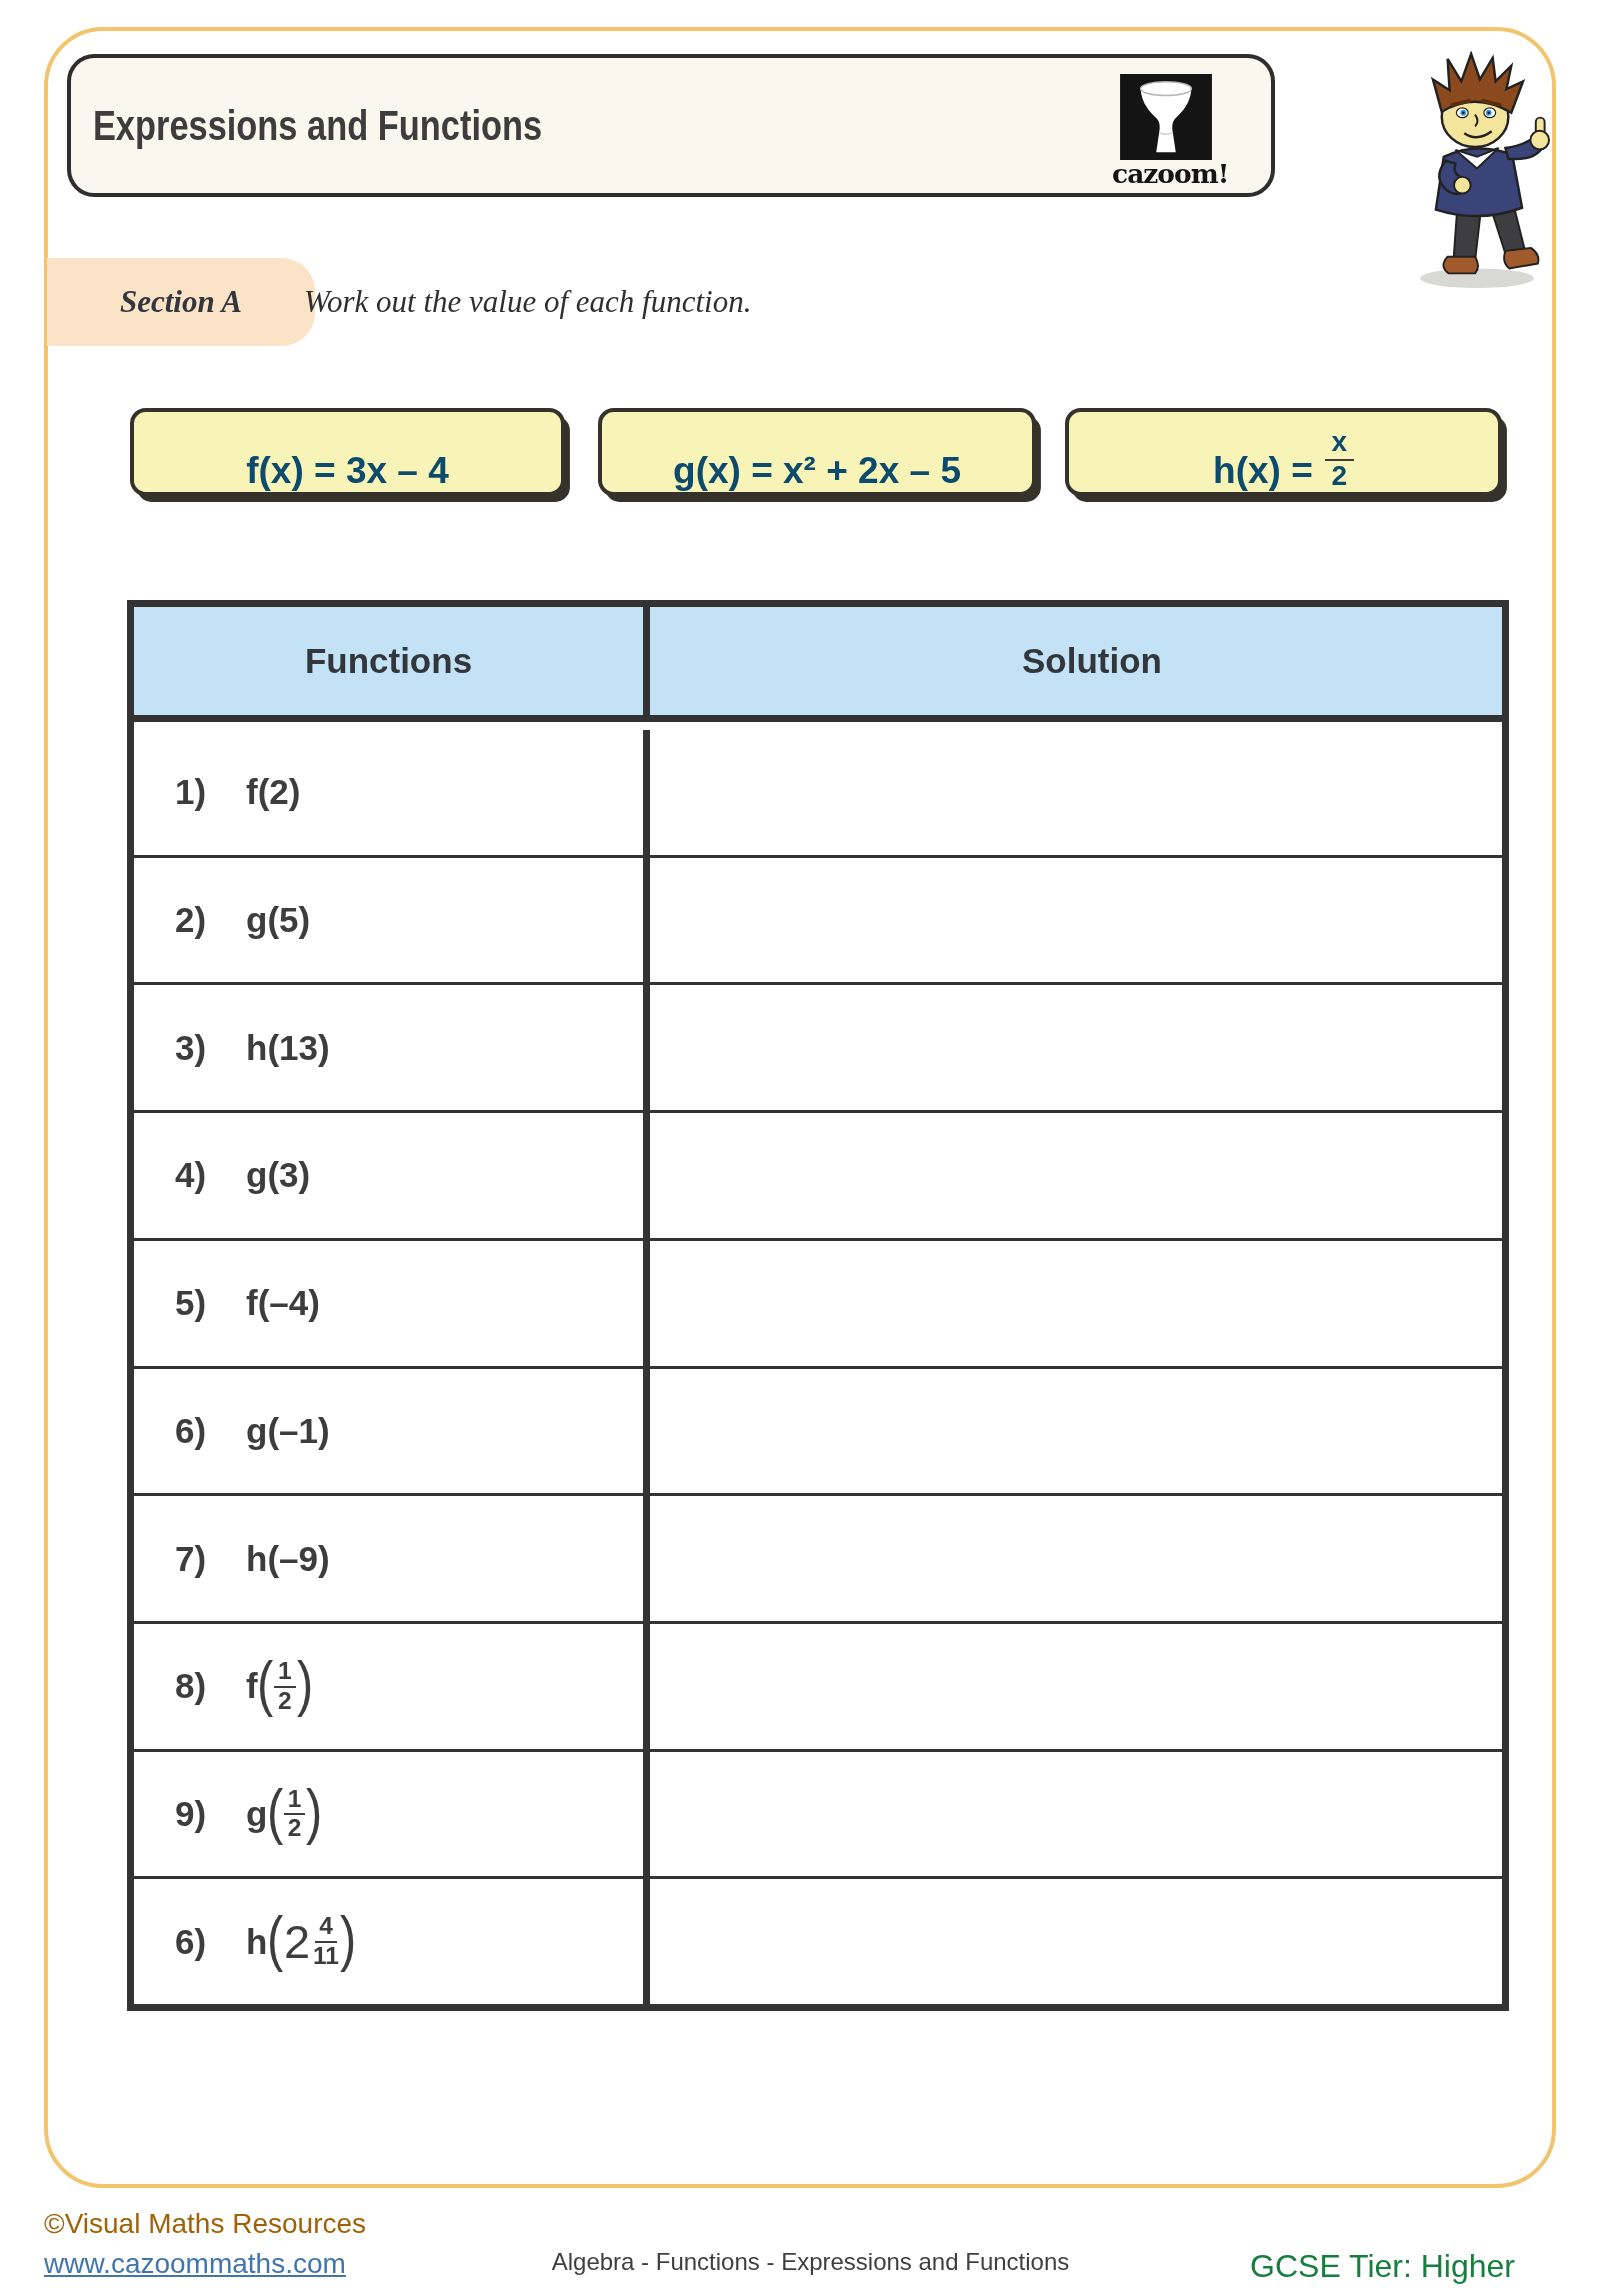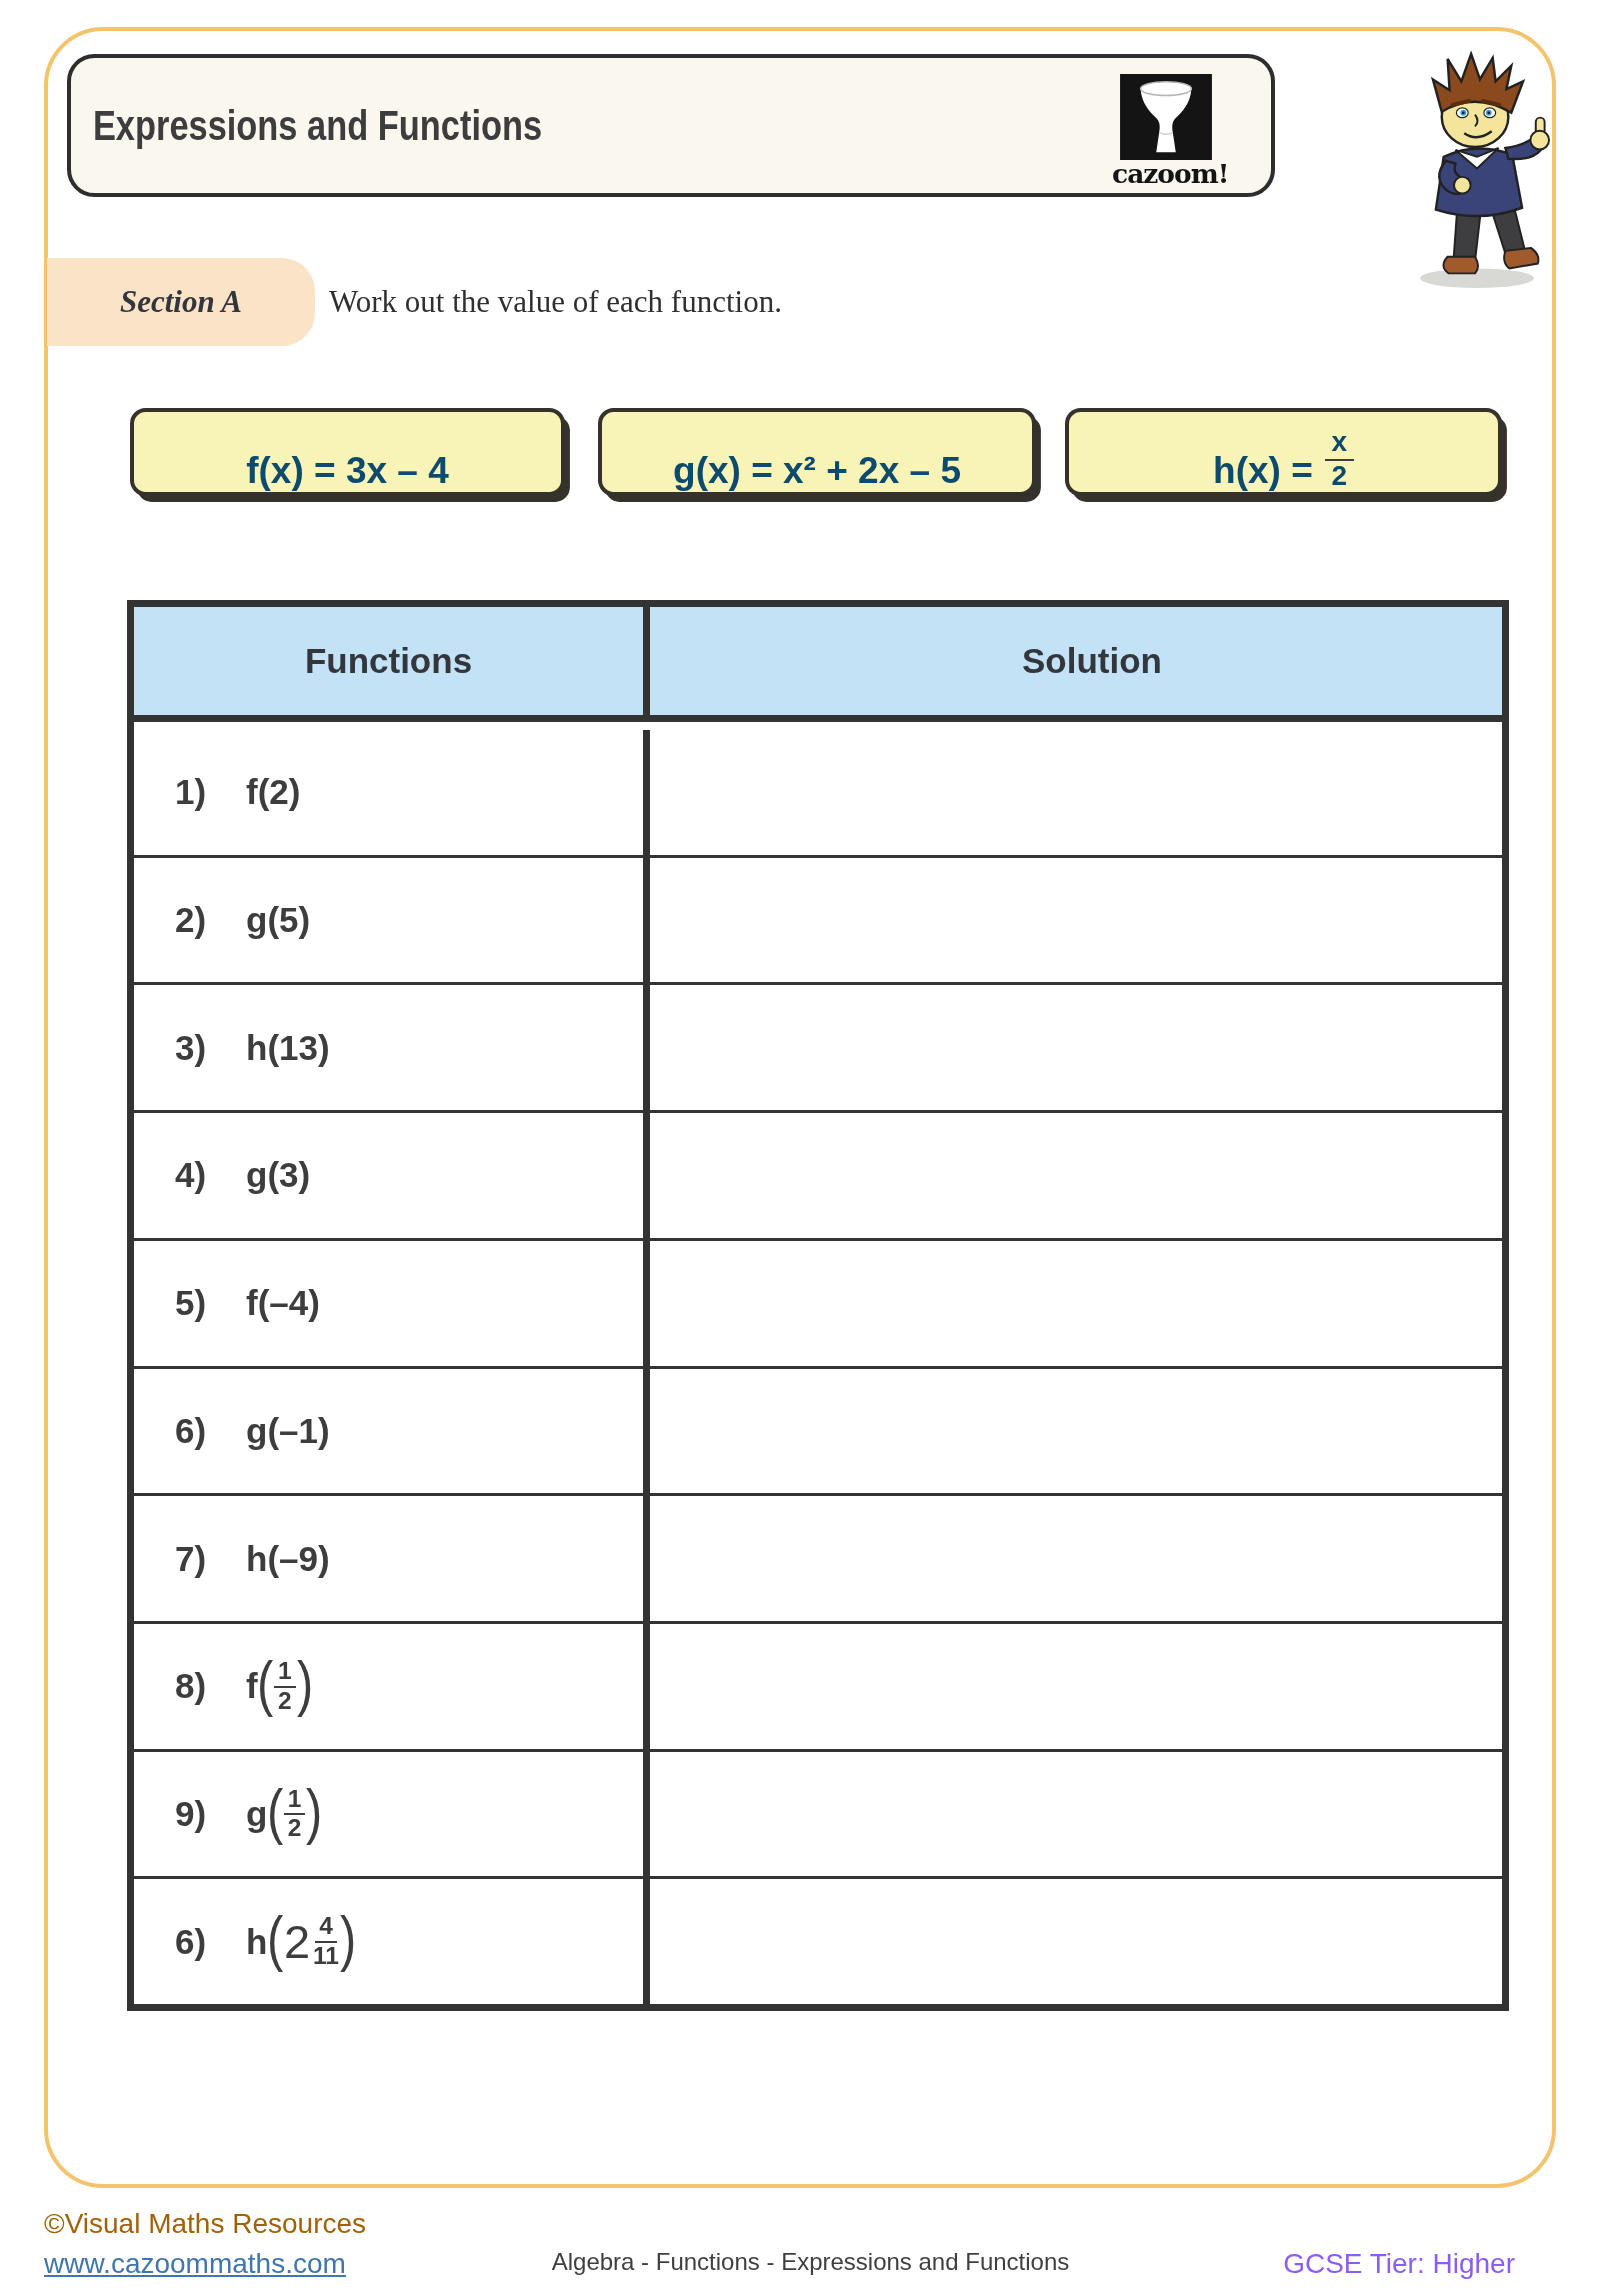--- a/index.html
+++ b/index.html
@@ -34,21 +34,21 @@
     position:absolute;left:47px;top:258px;width:268px;height:88px;
     background:#fbe3c8;border-radius:0 33px 33px 0;
     display:flex;align-items:center;justify-content:center;
   }
   .section-label{
     font-family:"Liberation Serif",serif;font-style:italic;font-weight:bold;
     font-size:31px;color:#33373d;
   }
   .instruction{
     position:absolute;left:304px;top:284px;
-    font-family:"Liberation Serif",serif;font-size:31px;color:#2f2f2f;margin-left:25px;
+    font-family:"Liberation Serif",serif;font-style:italic;font-size:31px;color:#2f2f2f;
   }
   
   .fnbox{
     position:absolute;top:408px;height:88px;box-sizing:border-box;
     background:#f8f4b7;border:4.9px solid #35322b;border-radius:15.7px;
     box-shadow:5.9px 6.9px 0 -1px #35322b;
     display:flex;align-items:flex-end;justify-content:center;
     font-size:37px;font-weight:bold;color:#0c4a6e;
   }
   .fnbox.b1{left:130px;width:435px;}
@@ -75,21 +75,21 @@
   .rnum{min-width:71px;font-size:35px;font-weight:bold;color:#3d3d3d;}
   .rexpr{font-size:35px;font-weight:bold;color:#3d3d3d;display:inline-flex;align-items:center;}
   .bparen{font-size:61px;font-weight:normal;line-height:1;display:inline-block;transform:scaleX(0.8);margin:0 -2.9px;position:relative;top:-2.9px;}
   .whole{font-size:47px;font-weight:normal;line-height:1;margin:0 1px 0 2px;}
   .sfrac{display:inline-flex;flex-direction:column;align-items:center;font-size:24.5px;line-height:1.1;margin:0 2px;}
   .sfrac .sn{border-bottom:2.9px solid #3d3d3d;padding:0 3.9px 1px;}
   
   .f-copy{position:absolute;left:44px;top:2208px;font-size:28px;color:#a16207;}
   .f-link{position:absolute;left:44px;top:2248px;font-size:28px;color:#4076ad;text-decoration:underline;cursor:pointer;}
   .f-center{position:absolute;left:0;right:0;top:2248px;text-align:center;font-size:24px;color:#3f3f3f;}
-  .f-right{position:absolute;right:106px;top:2248px;font-size:28px;color:#8b5cf6;}
+  .f-right{position:absolute;right:106px;top:2248px;font-size:32px;color:#15803d;}
 </style>
 </head>
 <body>
 
 <div class="page-border"></div>
 
 <div class="header-box">
   <div class="page-title">Expressions and Functions</div>
   <div class="logo">
     <svg class="logo-square" viewBox="0 0 94 88" xmlns="http://www.w3.org/2000/svg">

